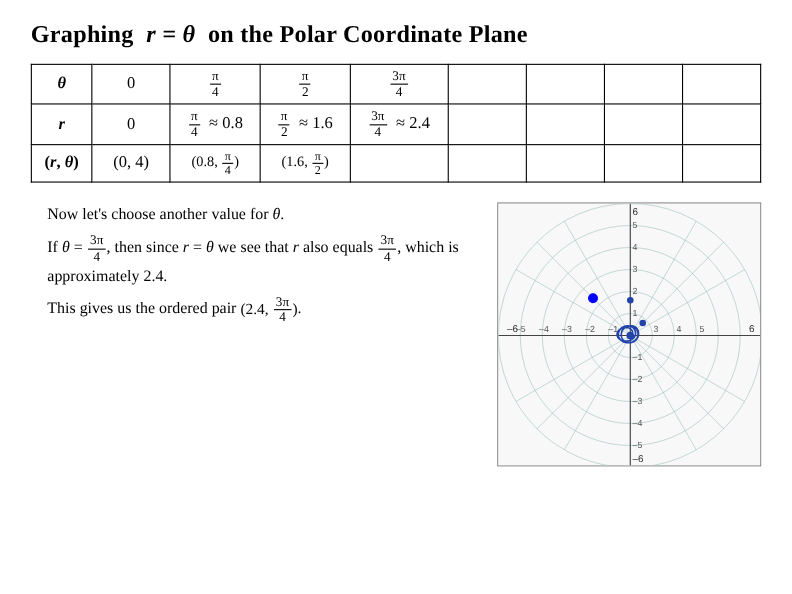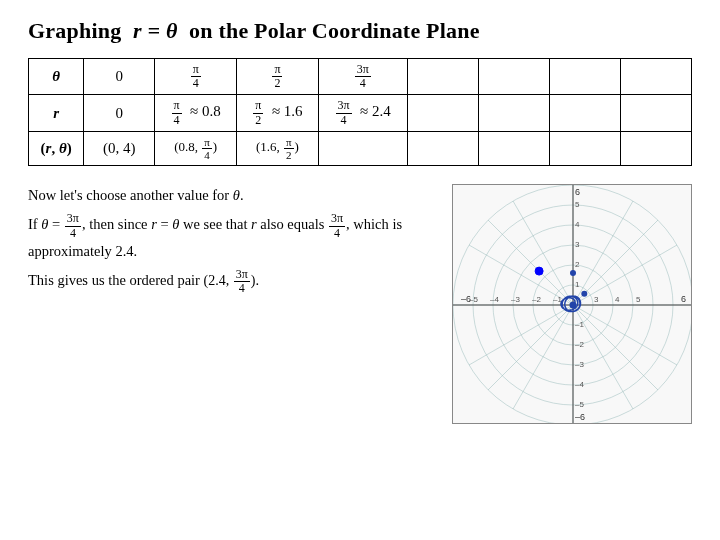--- a/index.html
+++ b/index.html
@@ -60,20 +60,21 @@
     .bottom-section {
       display: flex;
       flex-direction: row;
       gap: 18px;
       margin-top: 4px;
     }
     .text-section {
       flex: 1;
       font-size: 14.5px;
       line-height: 1.55;
+      margin-left: 15px;
     }
     .text-section p {
       margin-bottom: 6px;
     }
 
     
     .polar-plot-container {
       width: 240px;
       height: 240px;
       flex-shrink: 0;

